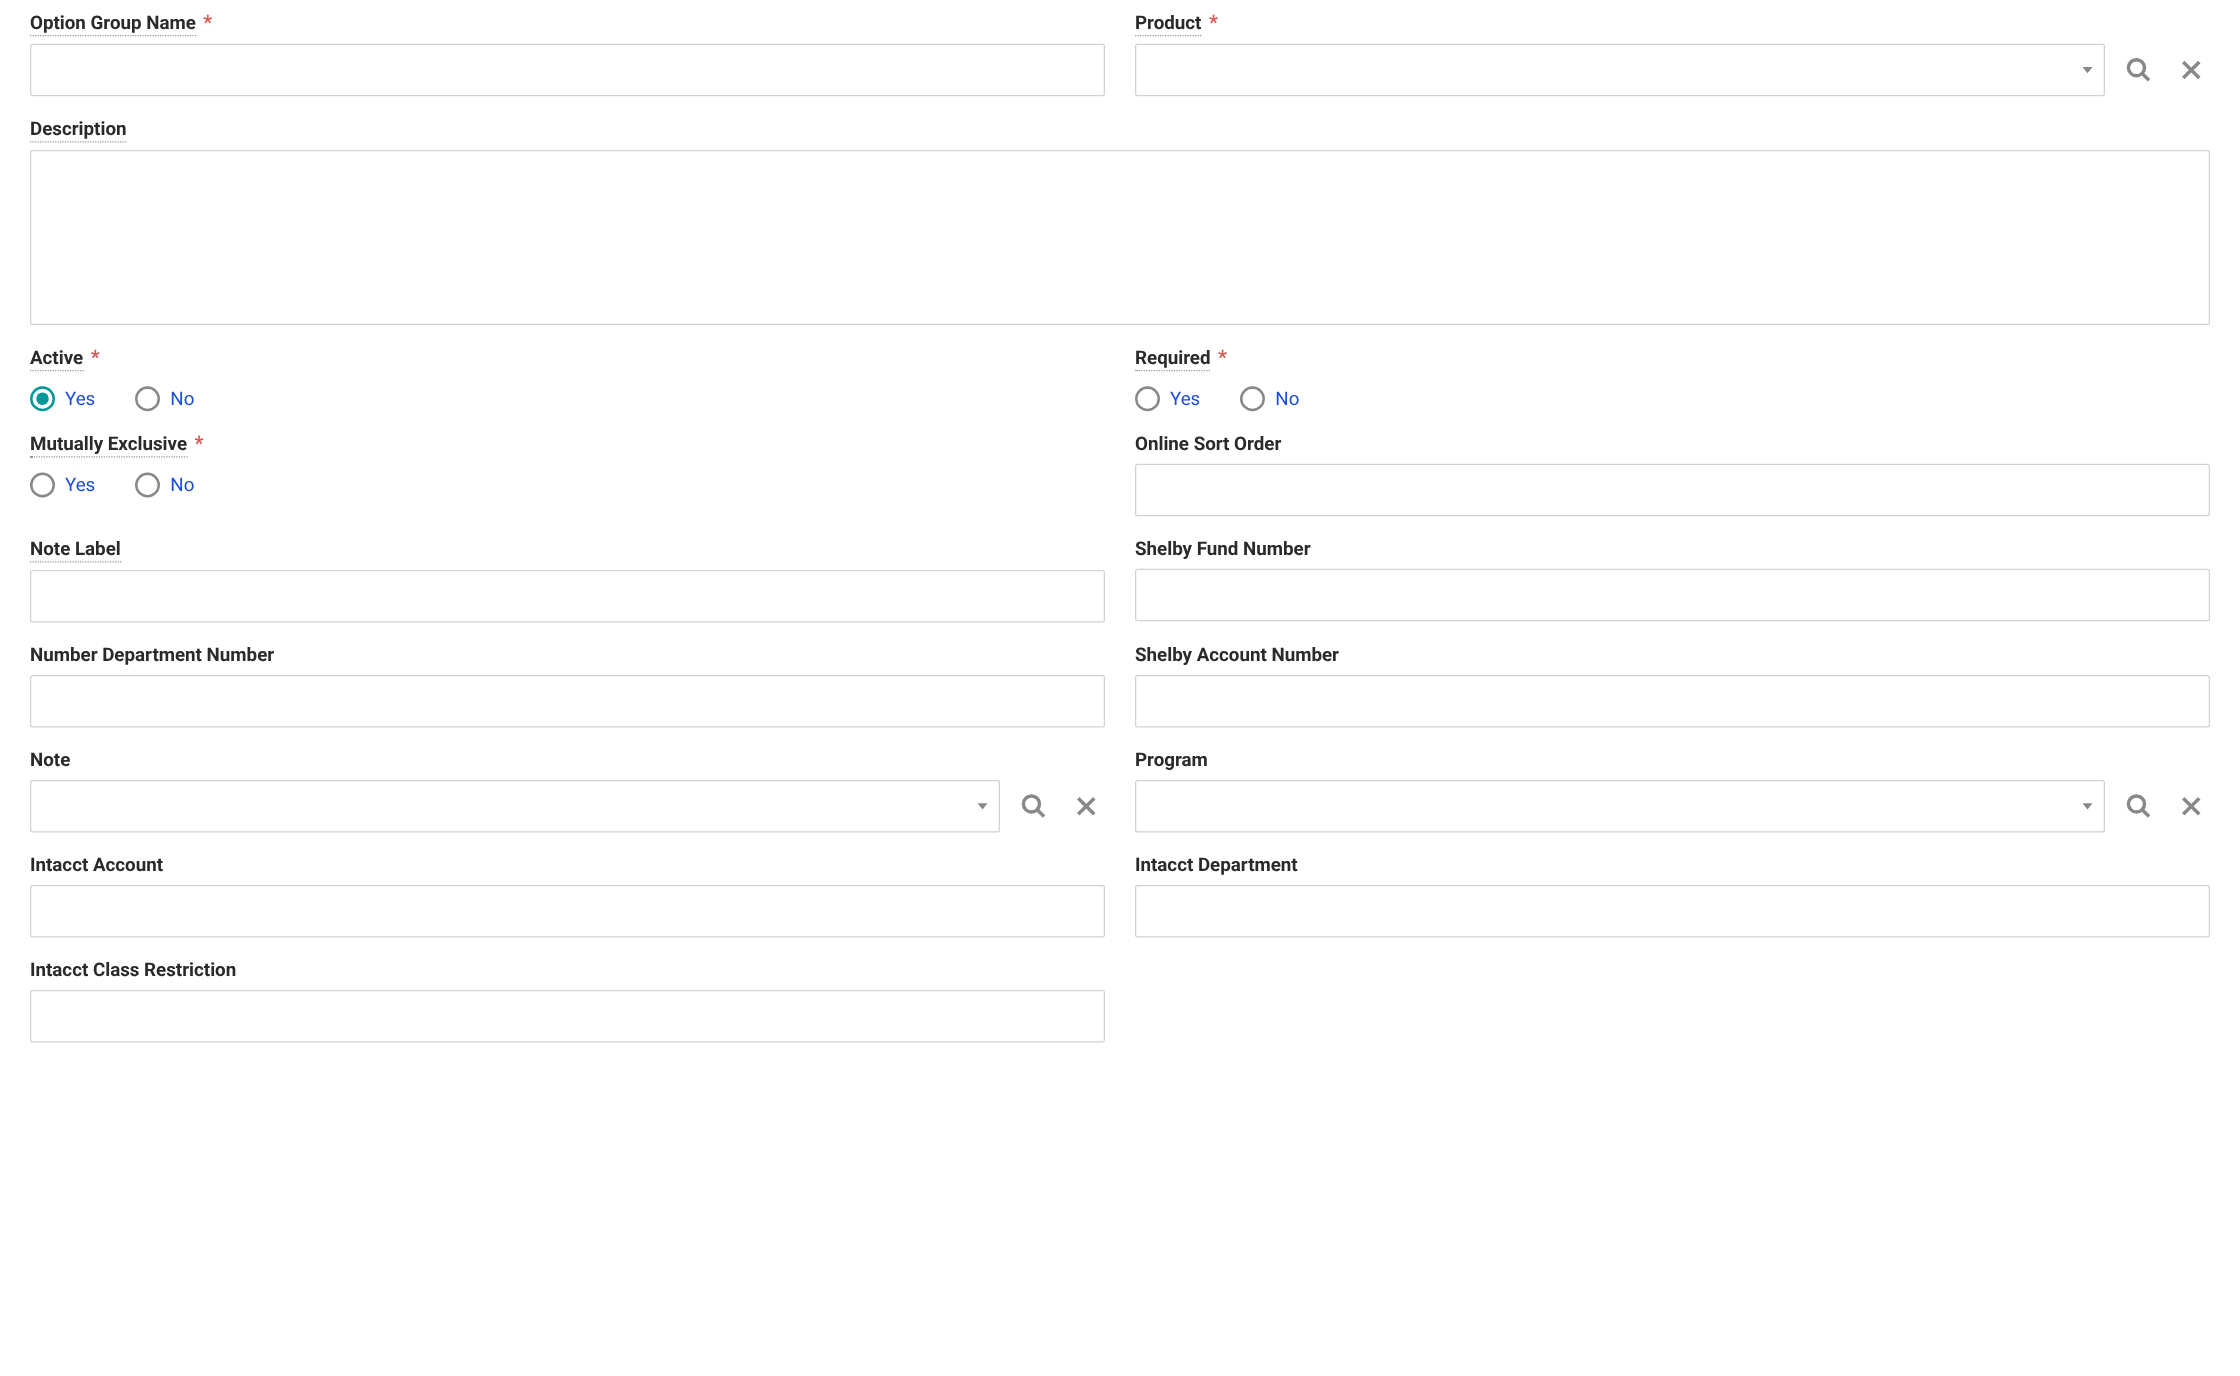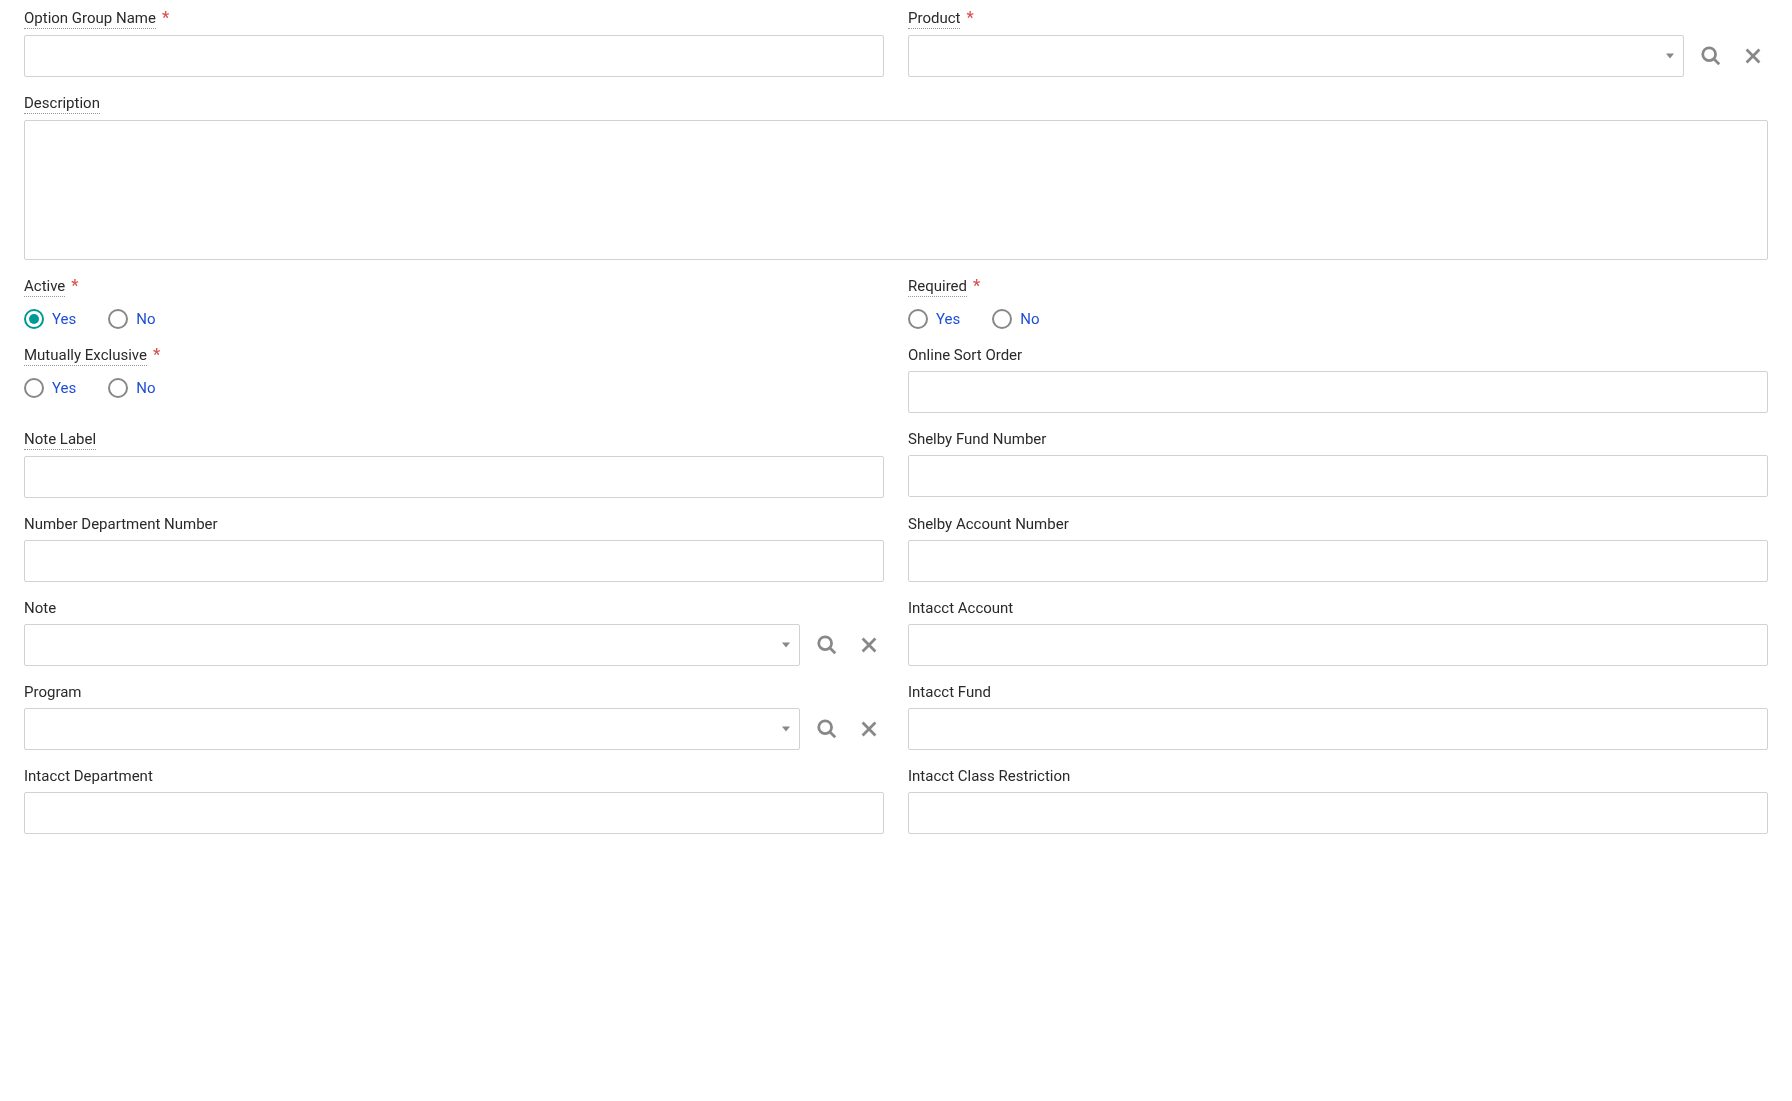--- a/index.html
+++ b/index.html
@@ -20,21 +20,21 @@
     }
     .form-field {
       display: flex;
       flex-direction: column;
     }
     .form-field.full-width {
       grid-column: 1 / -1;
     }
     .field-label {
       font-size: 15px;
-      font-weight: 400;
+      font-weight: 700;
       color: #2a2a2a;
       margin-bottom: 6px;
       border-bottom: 1px dotted #999;
       display: inline-block;
       width: fit-content;
       padding-bottom: 1px;
     }
     .field-label.no-underline {
       border-bottom: none;
     }
@@ -302,27 +302,20 @@
         <svg viewBox="0 0 24 24" fill="none" stroke="currentColor" stroke-width="3">
           <line x1="5" y1="5" x2="19" y2="19"></line>
           <line x1="19" y1="5" x2="5" y2="19"></line>
         </svg>
       </button>
     </div>
   </div>
 
   <div class="form-field">
     <div>
-      <span class="field-label no-underline">Intacct Account</span>
-    </div>
-    <input type="text" class="text-input" style="">
-  </div>
-
-  <div class="form-field">
-    <div>
       <span class="field-label no-underline">Program</span>
     </div>
     <div class="lookup-wrapper">
       <div class="lookup-input-wrap">
         <input type="text" class="lookup-input" style="">
         <span class="dropdown-caret"></span>
       </div>
       <button class="icon-btn">
         <svg viewBox="0 0 24 24" fill="none" stroke="currentColor" stroke-width="3">
           <circle cx="10" cy="10" r="7"></circle>
@@ -333,24 +326,25 @@
         <svg viewBox="0 0 24 24" fill="none" stroke="currentColor" stroke-width="3">
           <line x1="5" y1="5" x2="19" y2="19"></line>
           <line x1="19" y1="5" x2="5" y2="19"></line>
         </svg>
       </button>
     </div>
   </div>
 
   <div class="form-field">
     <div>
-      <span class="field-label no-underline">Intacct Fund</span>
-    </div>
-    <input type="text" class="text-input" style="">
-  </div>
+      <span class="field-label no-underline">Intacct Account</span>
+    </div>
+    <input type="text" class="text-input" style="">
+  </div>
+
 
   <div class="form-field">
     <div>
       <span class="field-label no-underline">Intacct Department</span>
     </div>
     <input type="text" class="text-input" style="">
   </div>
 
   <div class="form-field">
     <div>

